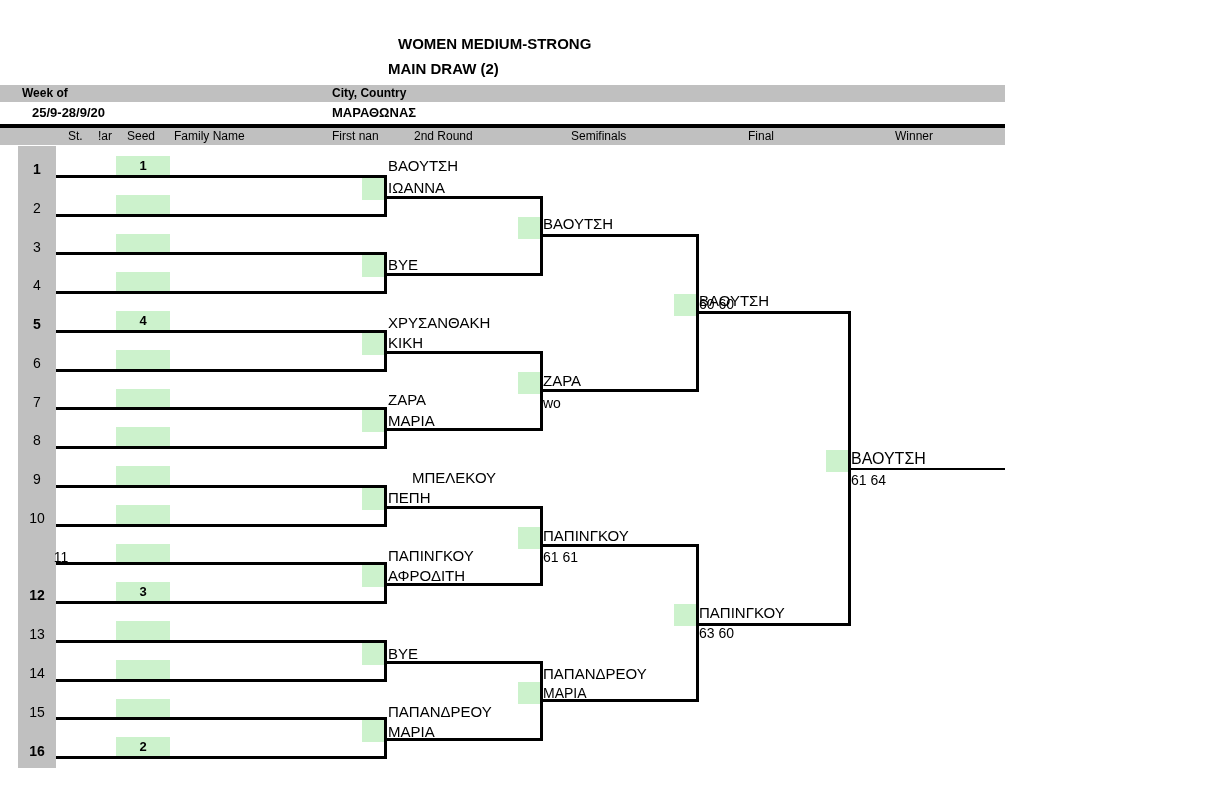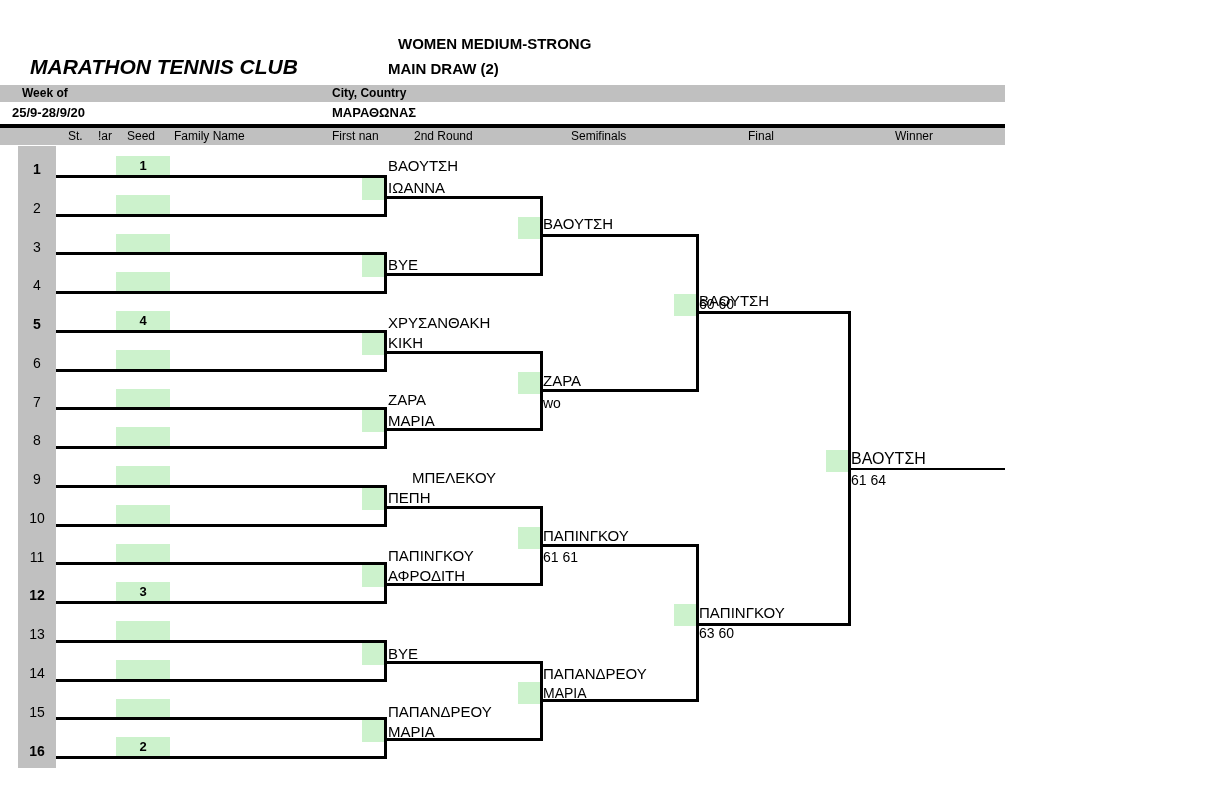--- a/index.html
+++ b/index.html
@@ -168,30 +168,29 @@
     color: #000;
     white-space: nowrap;
     line-height: 17px;
   }
 </style>
 </head>
 <body>
 
 <div id="page">
 
-  <div class="club-title">MARATHON TENNIS CLUB</div>
   <div class="category">WOMEN MEDIUM-STRONG</div>
   <div class="drawtype">MAIN DRAW (2)</div>
 
   <div class="bar-gray bar-week"></div>
   <div class="bar-label" style="left:22px; top:85px;">Week of</div>
   <div class="bar-label" style="left:332px; top:85px;">City, Country</div>
 
   <div class="bar-white bar-dates"></div>
-  <div class="bar-label big" style="left:12px; top:103px;">25/9-28/9/20</div>
+  <div class="bar-label big" style="left:32px; top:103px;">25/9-28/9/20</div>
   <div class="bar-label big" style="left:332px; top:103px;">ΜΑΡΑΘΩΝΑΣ</div>
 
   <div class="rule-thick"></div>
 
   <div class="bar-gray bar-cols"></div>
   <div class="col-label" style="left:68px;  top:128px; width:26px;">St.</div>
   <div class="col-label" style="left:98px;  top:128px; width:26px;">!ar</div>
   <div class="col-label" style="left:127px; top:128px; width:40px;">Seed</div>
   <div class="col-label" style="left:174px; top:128px; width:140px;">Family Name</div>
   <div class="col-label" style="left:332px; top:128px; width:52px;">First nan</div>
@@ -205,21 +204,21 @@
   <div class="rownum seeded" style="top:158px;">1</div>
   <div class="rownum" style="top:197px;">2</div>
   <div class="rownum" style="top:236px;">3</div>
   <div class="rownum" style="top:274px;">4</div>
   <div class="rownum seeded" style="top:313px;">5</div>
   <div class="rownum" style="top:352px;">6</div>
   <div class="rownum" style="top:391px;">7</div>
   <div class="rownum" style="top:429px;">8</div>
   <div class="rownum" style="top:468px;">9</div>
   <div class="rownum" style="top:507px;">10</div>
-  <div class="rownum" style="top:546px;">11</div>
+  <div class="rownum" style="top:546px;padding-left:24px;">11</div>
   <div class="rownum seeded" style="top:584px;">12</div>
   <div class="rownum" style="top:623px;">13</div>
   <div class="rownum" style="top:662px;">14</div>
   <div class="rownum" style="top:701px;">15</div>
   <div class="rownum seeded" style="top:740px;">16</div>
 
   <div class="seedcell" style="top:156px;">1</div>
   <div class="seedcell" style="top:195px;"></div>
   <div class="seedcell" style="top:234px;"></div>
   <div class="seedcell" style="top:272px;"></div>

